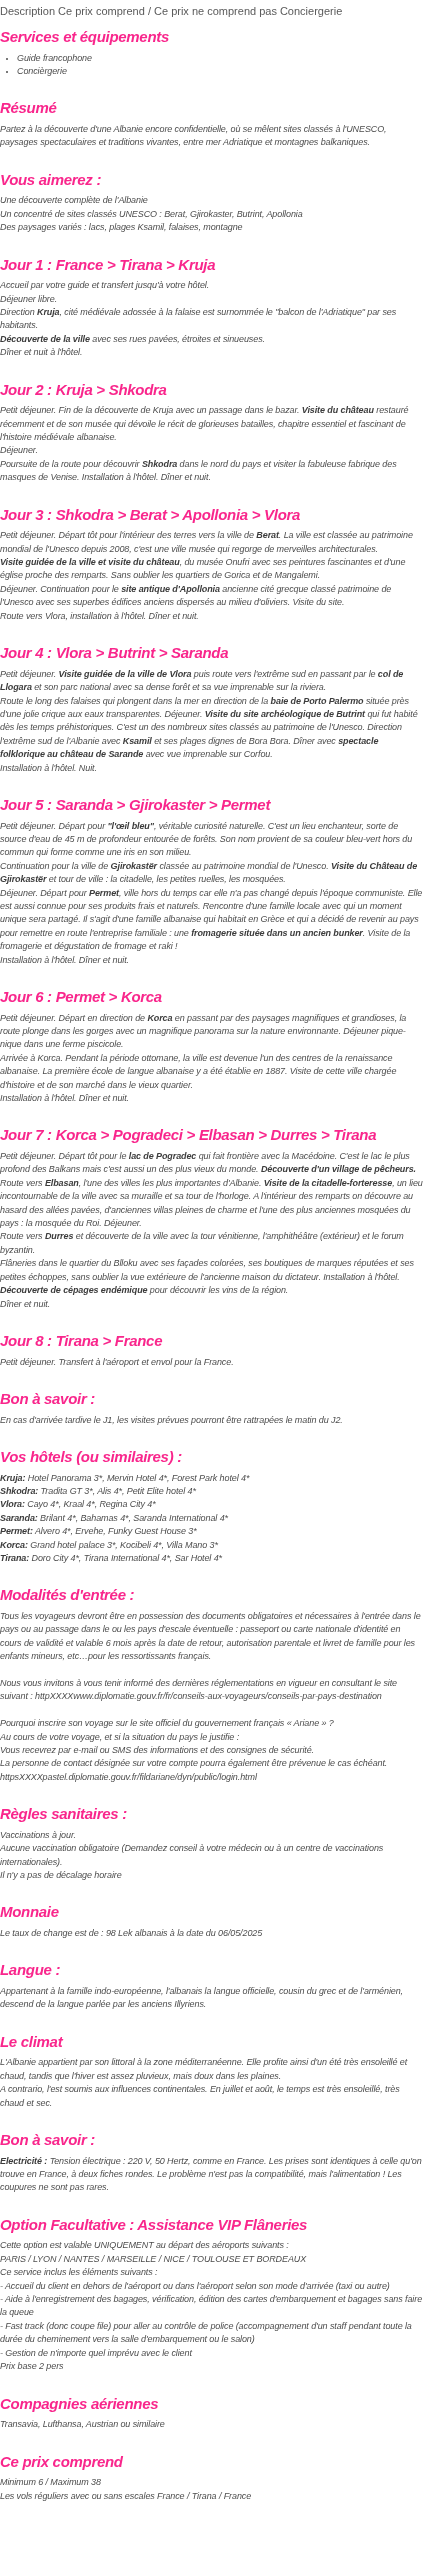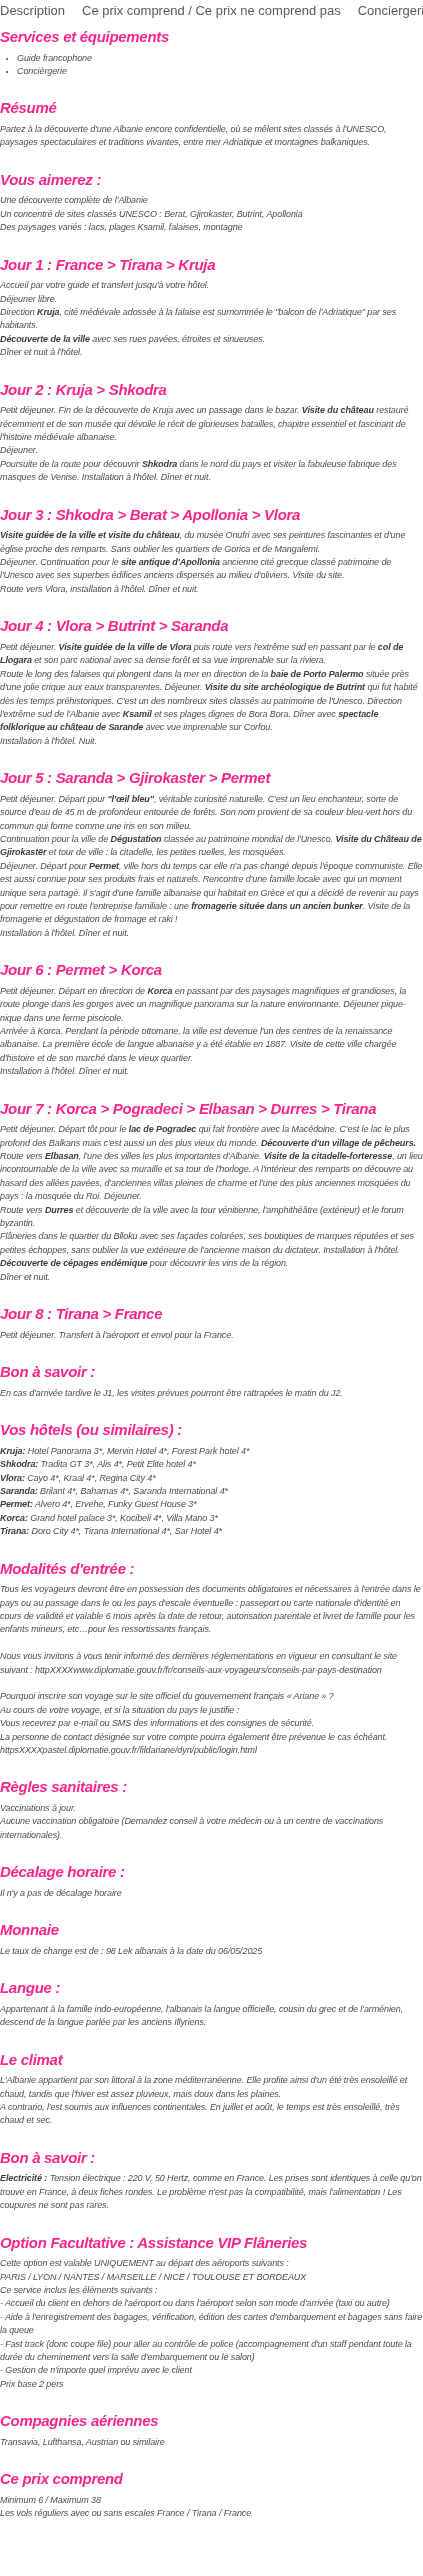--- a/index.html
+++ b/index.html
@@ -5,23 +5,23 @@
   html, body { margin: 0; padding: 0; background: #ffffff; }
   body {
     width: 424px;
     font-family: "Liberation Sans", sans-serif;
     color: #4d4d4d;
     -webkit-font-smoothing: antialiased;
   }
   
   .tabs {
     display: flex;
-    gap: 17px;
+    gap: 3px;
     padding: 4.5px 0 0 0;
-    font-size: 13px;
+    font-size: 11px;
     line-height: 12.3px;
     color: #5a5a5a;
     font-style: normal;
   }
   .tab { white-space: nowrap; cursor: pointer; }
   
   main {
     display: block;
     font-style: italic;
     font-size: 9px;
@@ -81,34 +81,35 @@
       <p><span>Dîner et nuit à l'hôtel.</span></p>
     </section>
     <section>
       <h2>Jour 2 : Kruja &gt; Shkodra</h2>
       <p><span>Petit déjeuner. Fin de la découverte de Kruja avec un passage dans le bazar. </span><b>Visite du château</b><span> restauré récemment et de son musée qui dévoile le récit de glorieuses batailles, chapitre essentiel et fascinant de l'histoire médiévale albanaise.</span></p>
       <p><span>Déjeuner.</span></p>
       <p><span>Poursuite de la route pour découvrir </span><b>Shkodra</b><span> dans le nord du pays et visiter la fabuleuse fabrique des masques de Venise. Installation à l'hôtel. Dîner et nuit.</span></p>
     </section>
     <section>
       <h2>Jour 3 : Shkodra &gt; Berat &gt; Apollonia &gt; Vlora</h2>
+      <p><span>Petit déjeuner. Départ tôt pour l'intérieur des terres vers la ville de </span><b>Berat</b><span>. La ville est classée au patrimoine mondial de l'Unesco depuis 2008, c'est une ville musée qui regorge de merveilles architecturales.</span></p>
       <p><b>Visite guidée de la ville et visite du château</b><span>, du musée Onufri avec ses peintures fascinantes et d'une église proche des remparts. Sans oublier les quartiers de Gorica et de Mangalemi.</span></p>
       <p><span>Déjeuner.  Continuation pour le </span><b>site antique d'Apollonia</b><span> ancienne cité grecque classé patrimoine de l'Unesco avec ses superbes édifices anciens dispersés au milieu d'oliviers. Visite du site.</span></p>
       <p><span>Route vers Vlora, installation à l'hôtel. Dîner et nuit.</span></p>
     </section>
     <section>
       <h2>Jour 4 : Vlora &gt; Butrint &gt; Saranda</h2>
       <p><span>Petit déjeuner. </span><b>Visite guidée de la ville de Vlora</b><span> puis route vers l'extrême sud en passant par le </span><b>col de Llogara</b><span> et son parc national avec sa dense forêt et sa vue imprenable sur la riviera.</span></p>
       <p><span>Route le long des falaises qui plongent dans la mer en direction de la </span><b>baie de Porto Palermo</b><span> située près d'une jolie crique aux eaux transparentes. Déjeuner. </span><b>Visite du site archéologique de Butrint</b><span> qui fut habité dès les temps préhistoriques. C'est un des nombreux sites classés au patrimoine de l'Unesco. Direction l'extrême sud de l'Albanie avec </span><b>Ksamil</b><span> et ses plages dignes de Bora Bora. Dîner avec </span><b>spectacle folklorique au château de Sarande</b><span> avec vue imprenable sur Corfou.</span></p>
       <p><span>Installation à l'hôtel. Nuit.</span></p>
     </section>
     <section>
       <h2>Jour 5 : Saranda &gt; Gjirokaster &gt; Permet</h2>
       <p><span>Petit déjeuner. Départ pour </span><b>"l'œil bleu"</b><span>, véritable curiosité naturelle. C'est un lieu enchanteur, sorte de source d'eau de 45 m de profondeur entourée de forêts. Son nom provient de sa couleur bleu-vert hors du commun qui forme comme une iris en son milieu.</span></p>
-      <p><span>Continuation pour la ville de </span><b>Dégustation</b><span> classée au patrimoine mondial de l'Unesco. </span><b>Visite du Château de Gjirokastër</b><span> et tour de ville : la citadelle, les petites ruelles, les mosquées.</span></p>
+      <p><span>Continuation pour la ville de </span><b>Gjirokastër</b><span> classée au patrimoine mondial de l'Unesco. </span><b>Visite du Château de Gjirokastër</b><span> et tour de ville : la citadelle, les petites ruelles, les mosquées.</span></p>
       <p><span>Déjeuner. Départ pour </span><b>Permet</b><span>, ville hors du temps car elle n'a pas changé depuis l'époque communiste. Elle est aussi connue pour ses produits frais et naturels. Rencontre d'une famille locale avec qui un moment unique sera partagé. Il s'agit d'une famille albanaise qui habitait en Grèce et qui a décidé de revenir au pays pour remettre en route l'entreprise familiale : une </span><b>fromagerie située dans un ancien bunker</b><span>. Visite de la fromagerie et dégustation de fromage et raki !</span></p>
       <p><span>Installation à l'hôtel. Dîner et nuit.</span></p>
     </section>
     <section>
       <h2>Jour 6 : Permet &gt; Korca</h2>
       <p><span>Petit déjeuner. Départ en direction de </span><b>Korca</b><span> en passant par des paysages magnifiques et grandioses, la route plonge dans les gorges avec un magnifique panorama sur la nature environnante. Déjeuner pique-nique dans une ferme piscicole.</span></p>
       <p><span>Arrivée à Korca. Pendant la période ottomane, la ville est devenue l'un des centres de la renaissance albanaise. La première école de langue albanaise y a été établie en 1887. Visite de cette ville chargée d'histoire et de son marché dans le vieux quartier.</span></p>
       <p><span>Installation à l'hôtel. Dîner et nuit.</span></p>
     </section>
     <section>
@@ -148,21 +149,20 @@
       <p><span>Vous recevrez par e-mail ou SMS des informations et des consignes de sécurité.</span></p>
       <p><span>La personne de contact désignée sur votre compte pourra également être prévenue le cas échéant.</span></p>
       <p><span>httpsXXXXpastel.diplomatie.gouv.fr/fildariane/dyn/public/login.html</span></p>
     </section>
     <section>
       <h2>Règles sanitaires :</h2>
       <p><span>Vaccinations à jour.</span></p>
       <p><span>Aucune vaccination obligatoire (Demandez conseil à votre médecin ou à un centre de vaccinations internationales).</span></p>
     </section>
     <section>
-      <h2>Décalage horaire :</h2>
       <p><span>Il n'y a pas de décalage horaire</span></p>
     </section>
     <section>
       <h2>Monnaie</h2>
       <p><span>Le taux de change est de : 98 Lek albanais à la date du 06/05/2025</span></p>
     </section>
     <section>
       <h2>Langue :</h2>
       <p><span>Appartenant à la famille indo-européenne, l'albanais la langue officielle, cousin du grec et de l'arménien, descend de la langue parlée par les anciens Illyriens.</span></p>
     </section>

